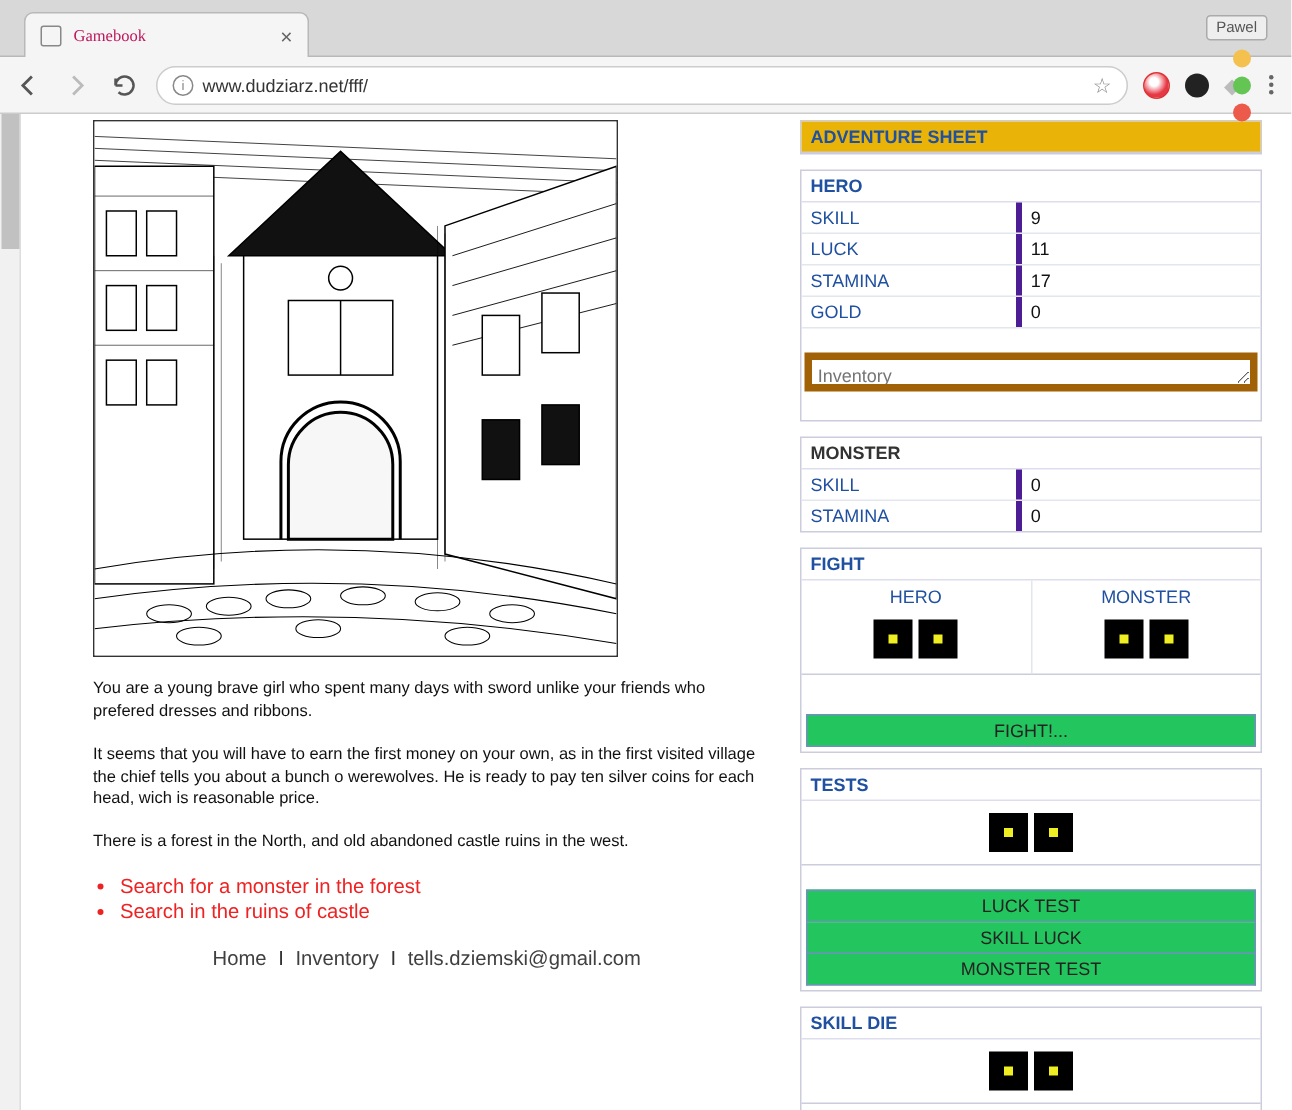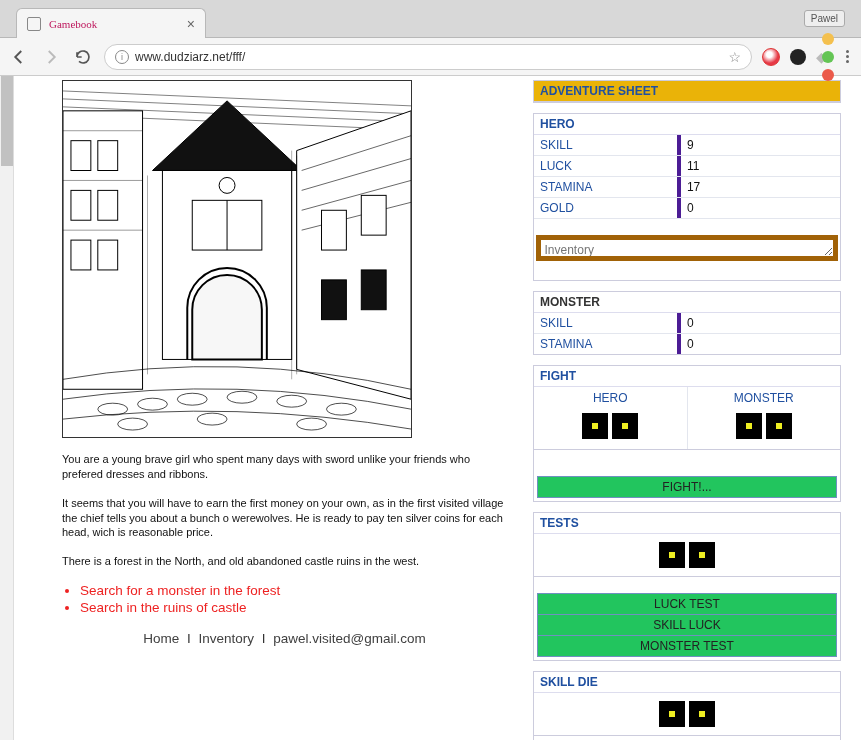--- a/index.html
+++ b/index.html
@@ -212,21 +212,21 @@
     <ul class="choices">
       <li><span>Search for a monster in the forest</span></li>
       <li><span>Search in the ruins of castle</span></li>
     </ul>
 
     <div class="footer-links">
       <span class="lnk">Home</span>
       <span class="sep">I</span>
       <span class="lnk">Inventory</span>
       <span class="sep">I</span>
-      <span class="lnk">pawel.visited@gmail.com</span>
+      <span class="lnk">tells.dziemski@gmail.com</span>
     </div>
   </div>
 
   <div class="sidebar">
 
     <div class="panel">
       <div class="panel-h">ADVENTURE SHEET</div>
     </div>
 
     <div class="panel">

